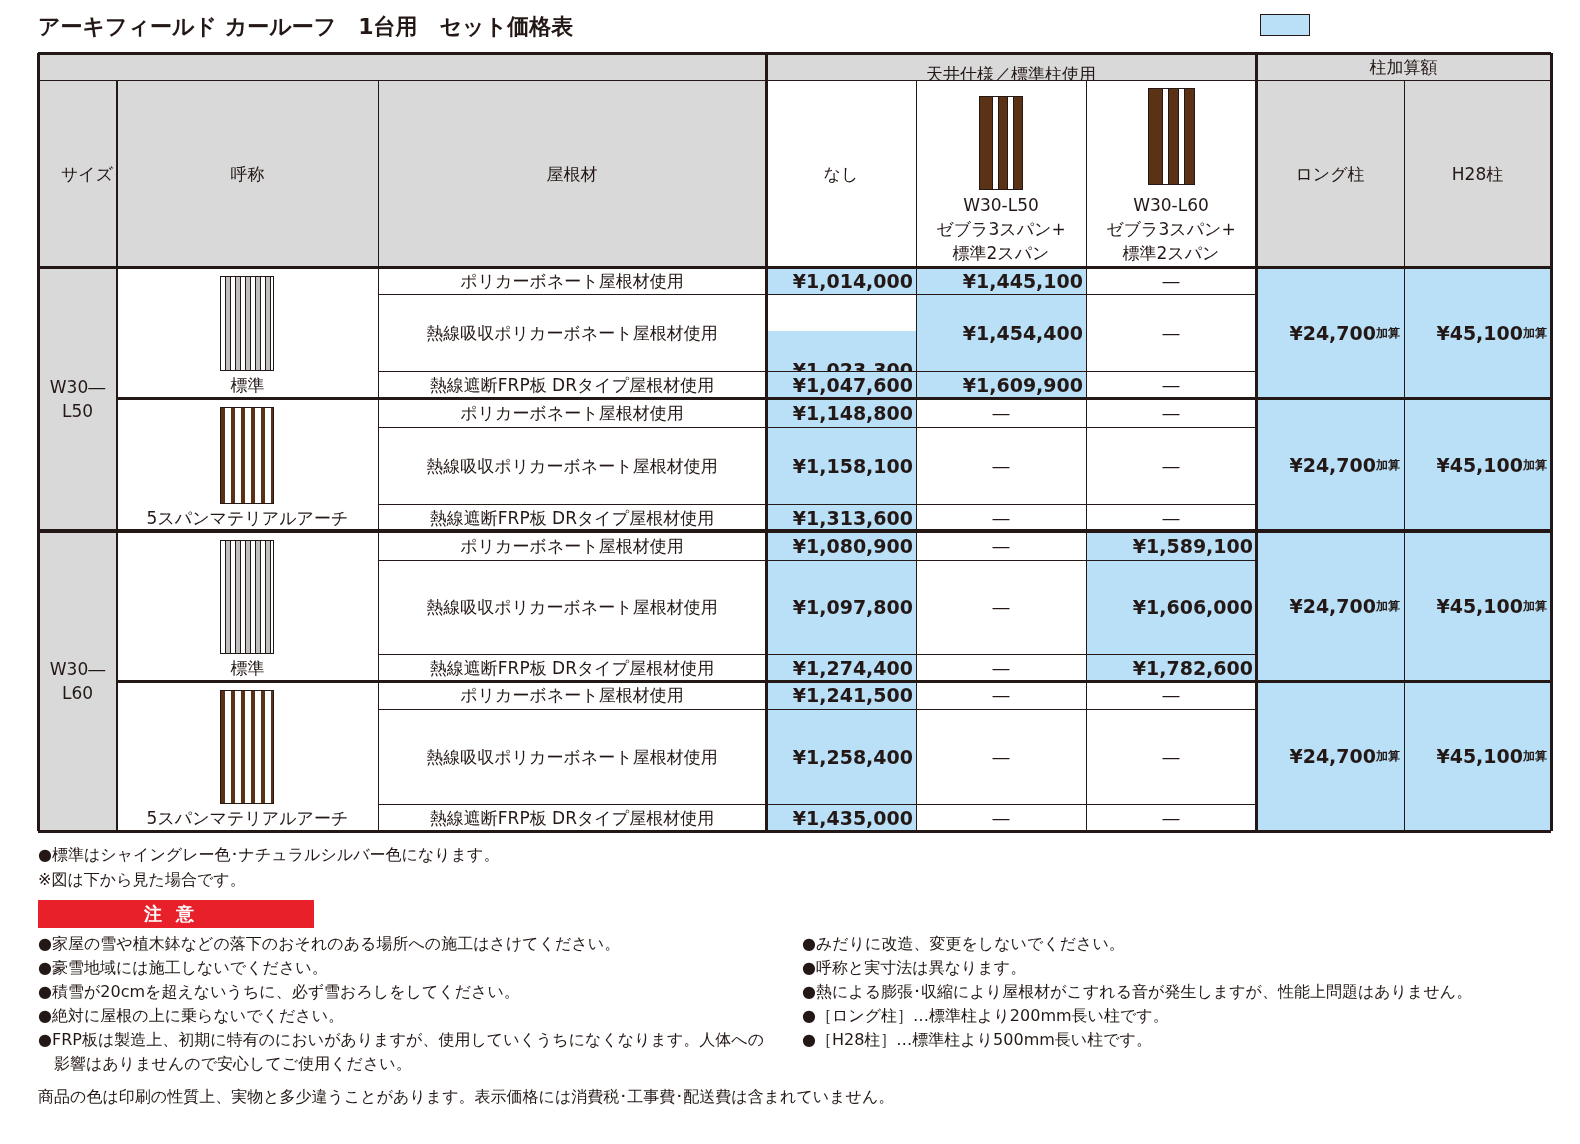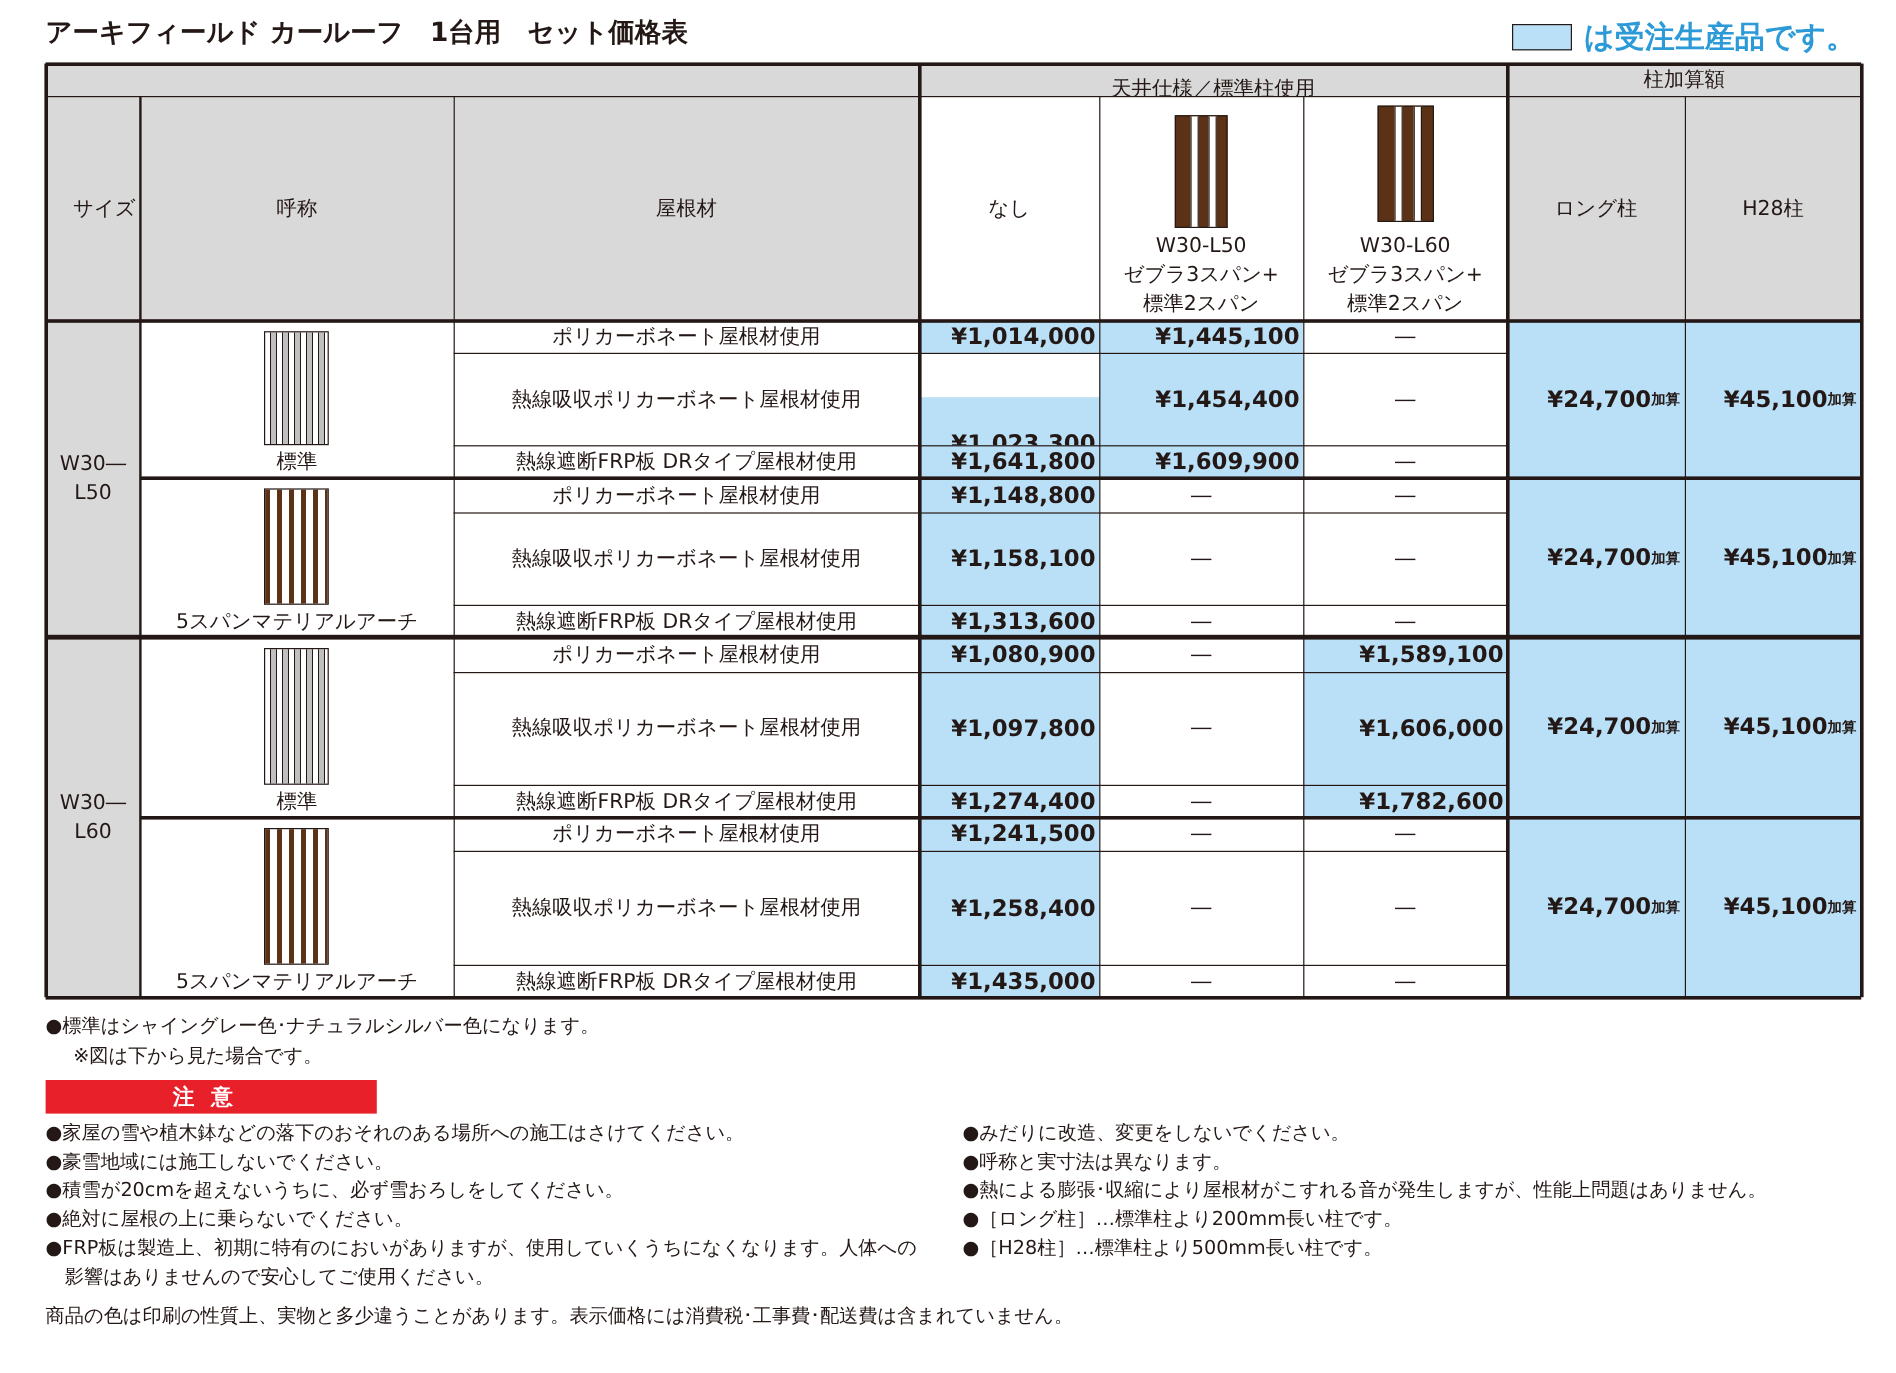--- a/index.html
+++ b/index.html
@@ -27,21 +27,20 @@
   .icon-zebra i{position:absolute;top:0;bottom:0;width:5px;background:#fff;border-left:1px solid #231815;border-right:1px solid #231815;}
   .note{position:absolute;font-size:16px;white-space:nowrap;}
   .caution{left:38px;top:900px;width:276px;height:28px;background:#e8202a;color:#fff;font-weight:bold;font-size:18px;display:flex;align-items:center;justify-content:center;letter-spacing:14px;}
 </style>
 </head>
 <body>
 
 <div class="abs title">アーキフィールド カールーフ　1台用　セット価格表</div>
 <div class="abs legend">
   <div class="swatch"></div>
-  <div class="txt">は受注生産品です。</div>
 </div>
 
 <div id="table">
     <div class="cell gray" style="left: 38px; top: 53px; width: 728px; height: 27px;"></div>
     <div class="cell gray" style="left: 766px; top: 53px; width: 490px; height: 41px;">天井仕様／標準柱使用</div>
     <div class="cell gray" style="left: 1256px; top: 53px; width: 295px; height: 27px;">柱加算額</div>
     <div class="cell gray" style="left: 38px; top: 80px; width: 98px; height: 187px;">サイズ</div>
     <div class="cell gray" style="left: 117px; top: 80px; width: 261px; height: 187px;">呼称</div>
     <div class="cell gray" style="left: 378px; top: 80px; width: 388px; height: 187px;">屋根材</div>
     <div class="cell white" style="left: 766px; top: 80px; width: 150px; height: 187px;">なし</div>
@@ -72,21 +71,21 @@
     <div class="cell " style="left: 117px; top: 372px; width: 261px; height: 26px;">標準</div>
     <div class="cell white" style="left: 378px; top: 267px; width: 388px; height: 27px;">ポリカーボネート屋根材使用</div>
     <div class="cell blue price" style="left: 766px; top: 267px; width: 150px; height: 27px;">¥1,014,000</div>
     <div class="cell blue price" style="left: 916px; top: 267px; width: 170px; height: 27px;">¥1,445,100</div>
     <div class="cell white dash" style="left: 1086px; top: 267px; width: 170px; height: 27px;">―</div>
     <div class="cell white" style="left: 378px; top: 294px; width: 388px; height: 77px;">熱線吸収ポリカーボネート屋根材使用</div>
     <div class="cell blue price" style="left: 766px; top: 294px; width: 150px; height: 77px; margin-top: 37px;">¥1,023,300</div>
     <div class="cell blue price" style="left: 916px; top: 294px; width: 170px; height: 77px;">¥1,454,400</div>
     <div class="cell white dash" style="left: 1086px; top: 294px; width: 170px; height: 77px;">―</div>
     <div class="cell white" style="left: 378px; top: 371px; width: 388px; height: 27px;">熱線遮断FRP板 DRタイプ屋根材使用</div>
-    <div class="cell blue price" style="left: 766px; top: 371px; width: 150px; height: 27px;">¥1,641,800</div>
+    <div class="cell blue price" style="left: 766px; top: 371px; width: 150px; height: 27px;">¥1,047,600</div>
     <div class="cell blue price" style="left: 916px; top: 371px; width: 170px; height: 27px;">¥1,609,900</div>
     <div class="cell white dash" style="left: 1086px; top: 371px; width: 170px; height: 27px;">―</div>
     <div class="cell blue add" style="left: 1256px; top: 267px; width: 148px; height: 131px;">
       <span>¥24,700</span>
       <small>加算</small>
     </div>
     <div class="cell blue add" style="left: 1404px; top: 267px; width: 147px; height: 131px;">
       <span>¥45,100</span>
       <small>加算</small>
     </div>
@@ -183,21 +182,21 @@
     <div class="vline" style="left: 116px; top: 80px; width: 2px; height: 751px;"></div>
     <div class="vline" style="left: 378px; top: 80px; width: 1px; height: 751px;"></div>
     <div class="vline" style="left: 765px; top: 53px; width: 3px; height: 778px;"></div>
     <div class="vline" style="left: 916px; top: 80px; width: 1px; height: 751px;"></div>
     <div class="vline" style="left: 1086px; top: 80px; width: 1px; height: 751px;"></div>
     <div class="vline" style="left: 1255px; top: 53px; width: 3px; height: 778px;"></div>
     <div class="vline" style="left: 1404px; top: 80px; width: 1px; height: 751px;"></div>
   </div>
 
 <div class="note" style="left:38px;top:845px;">●標準はシャイングレー色･ナチュラルシルバー色になります。</div>
-<div class="note" style="left:38px;top:870px;margin-left:23px;">※図は下から見た場合です。</div>
+<div class="note" style="left:38px;top:870px;">※図は下から見た場合です。</div>
 <div class="abs caution">注意</div>
 
 <div class="note" style="left:38px;top:934px;">●家屋の雪や植木鉢などの落下のおそれのある場所への施工はさけてください。</div>
 <div class="note" style="left:38px;top:958px;">●豪雪地域には施工しないでください。</div>
 <div class="note" style="left:38px;top:982px;">●積雪が20cmを超えないうちに、必ず雪おろしをしてください。</div>
 <div class="note" style="left:38px;top:1006px;">●絶対に屋根の上に乗らないでください。</div>
 <div class="note" style="left:38px;top:1030px;">●FRP板は製造上、初期に特有のにおいがありますが、使用していくうちになくなります。人体への</div>
 <div class="note" style="left:38px;top:1054px;">　影響はありませんので安心してご使用ください。</div>
 
 <div class="note" style="left:802px;top:934px;">●みだりに改造、変更をしないでください。</div>

